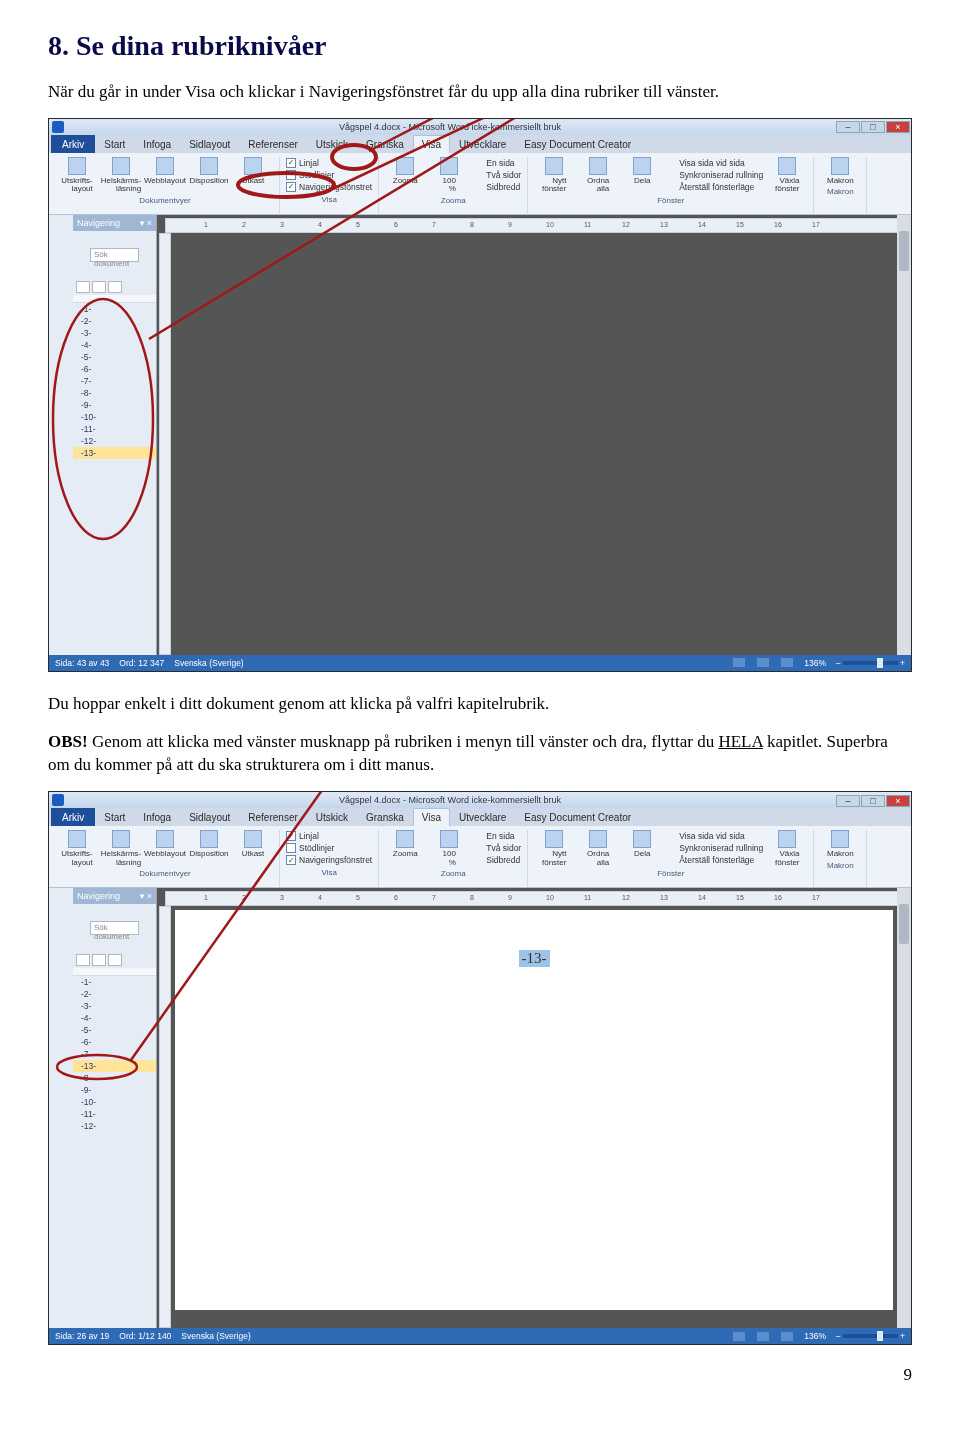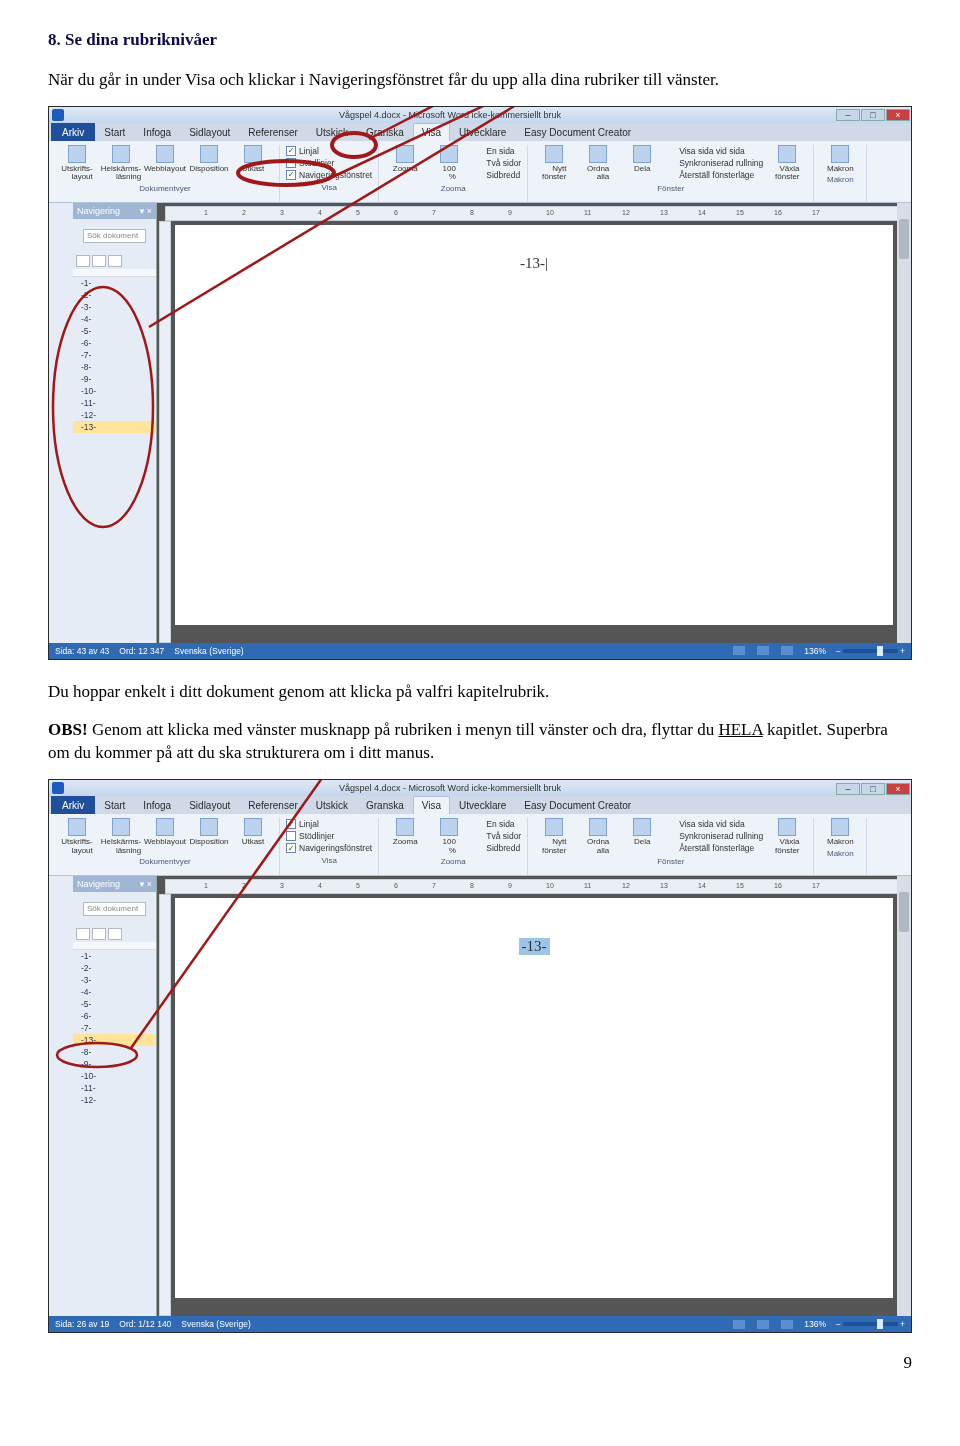--- a/index.html
+++ b/index.html
@@ -1,17 +1,17 @@
 <!DOCTYPE html>
 <html><head>
 <meta charset="utf-8">
 <style>
   * { box-sizing: border-box; margin: 0; padding: 0; }
   body { font-family: Calibri, Arial, sans-serif; background: #fff; width: 960px; margin: 0 auto; padding: 30px 48px; color: #000; }
-  h1 { font-family: "Times New Roman", serif; font-size: 17px; font-weight: bold; color: #0a0a4a; margin-bottom: 18px; }
+  h1 { font-family: "Times New Roman", serif; font-size: 28px; font-weight: bold; color: #0a0a4a; margin-bottom: 18px; }
   p.instr { font-family: "Times New Roman", serif; font-size: 17px; line-height: 1.4; margin-bottom: 14px; }
   .obs { font-weight: bold; }
   .under { text-decoration: underline; }
   .page-num { text-align: right; font-family: "Times New Roman", serif; font-size: 17px; margin-top: 10px; }
 
   
   .word-window { position: relative; background: #555; border: 1px solid #2a2a2a; font-family: "Segoe UI", Tahoma, sans-serif; font-size: 9px; color: #333; margin-bottom: 20px; }
   .titlebar { height: 16px; background: linear-gradient(#dfe9f5,#c4d6ed); display: flex; align-items: center; }
   .titlebar .wicon { width: 12px; height: 12px; background: #1b5cbe; border-radius: 2px; margin-left: 3px; display:inline-block;}
   .titlebar .title { flex: 1; text-align: center; color: #333; font-size: 9px; }
@@ -30,21 +30,21 @@
   .group-label { font-size: 8px; color:#4a5a7a; text-align:center; margin-top:2px;}
   .btn-big { display:flex; flex-direction:column; align-items:center; width: 40px; gap:2px; font-size:8px; text-align:right; line-height:1.05; cursor:pointer;}
   .btn-big .ic { width:18px;height:18px;background:#bcd3ef;border:1px solid #7fa2d0; display:inline-block;}
   .chk-row { display:flex; align-items:center; gap:3px; font-size:8.5px; padding:1px 0; cursor:pointer;}
   .chk { width:10px;height:10px;border:1px solid #6a86ae; background:#fff; display:inline-flex;align-items:center;justify-content:center;font-size:8px;color:#1a6a1a;}
   .col { display:flex; flex-direction:column;}
 
   .main-area { display:flex; background:#474747; height: 440px; }
   .navpane { width:108px; background:#e6ecf5; border-right:1px solid #9aa; display:flex;flex-direction:column;padding-left:24px;}
   .navpane .hdr { background: #9fb6d4; color: #fff; font-size: 9px; padding: 3px 4px; display:flex;justify-content:space-between;}
-  .navpane .search { margin:10px; border:1px solid #b0b8c6; background:#fff; height:14px; font-size:8px; padding:1px 3px; color:#888;}
+  .navpane .search { margin:17px; border:1px solid #b0b8c6; background:#fff; height:14px; font-size:8px; padding:1px 3px; color:#888;}
   .navpane .viewbtns{ display:flex; gap:2px; margin:2px 3px; }
   .navpane .viewbtns div{ width:14px;height:12px;border:1px solid #b0b8c6;background:#fff;}
   .navpane .divider{ height:8px; background:#f5f7fb; border-bottom:1px solid #d5dde8;}
   .navpane ul{ list-style:none; flex:1; overflow:hidden;}
   .navpane li{ font-size:8.5px; padding:1px 8px; color:#2a3a5a; cursor:pointer;}
   .navpane li.sel{ background:#ffe49a; }
 
   .doc-area { flex:1; position:relative; background:#555;}
   .ruler-h { height:15px; background:#eaeef5; margin:3px 8px 0 8px; border:1px solid #c7d0de; position:relative;}
   .ruler-h .tick{ position:absolute; top:2px; font-size:7px; color:#555;}
@@ -253,23 +253,20 @@
           <span class="tick" style="left: 342px;">9</span>
           <span class="tick" style="left: 380px;">10</span>
           <span class="tick" style="left: 418px;">11</span>
           <span class="tick" style="left: 456px;">12</span>
           <span class="tick" style="left: 494px;">13</span>
           <span class="tick" style="left: 532px;">14</span>
           <span class="tick" style="left: 570px;">15</span>
           <span class="tick" style="left: 608px;">16</span>
           <span class="tick" style="left: 646px;">17</span>
         </div>
-      <div class="page">
-        <div style="text-align:center;"><span class="txt"><span>-13-</span><span>|</span></span></div>
-      </div>
       <div class="scroll-v">
           <div class="thumb"></div>
         </div>
     </div>
   </div>
   <div class="statusbar">
     <span>Sida: 43 av 43</span>
     <span>Ord: 12 347</span>
     <span>Svenska (Sverige)</span>
     <span class="spacer"></span>

